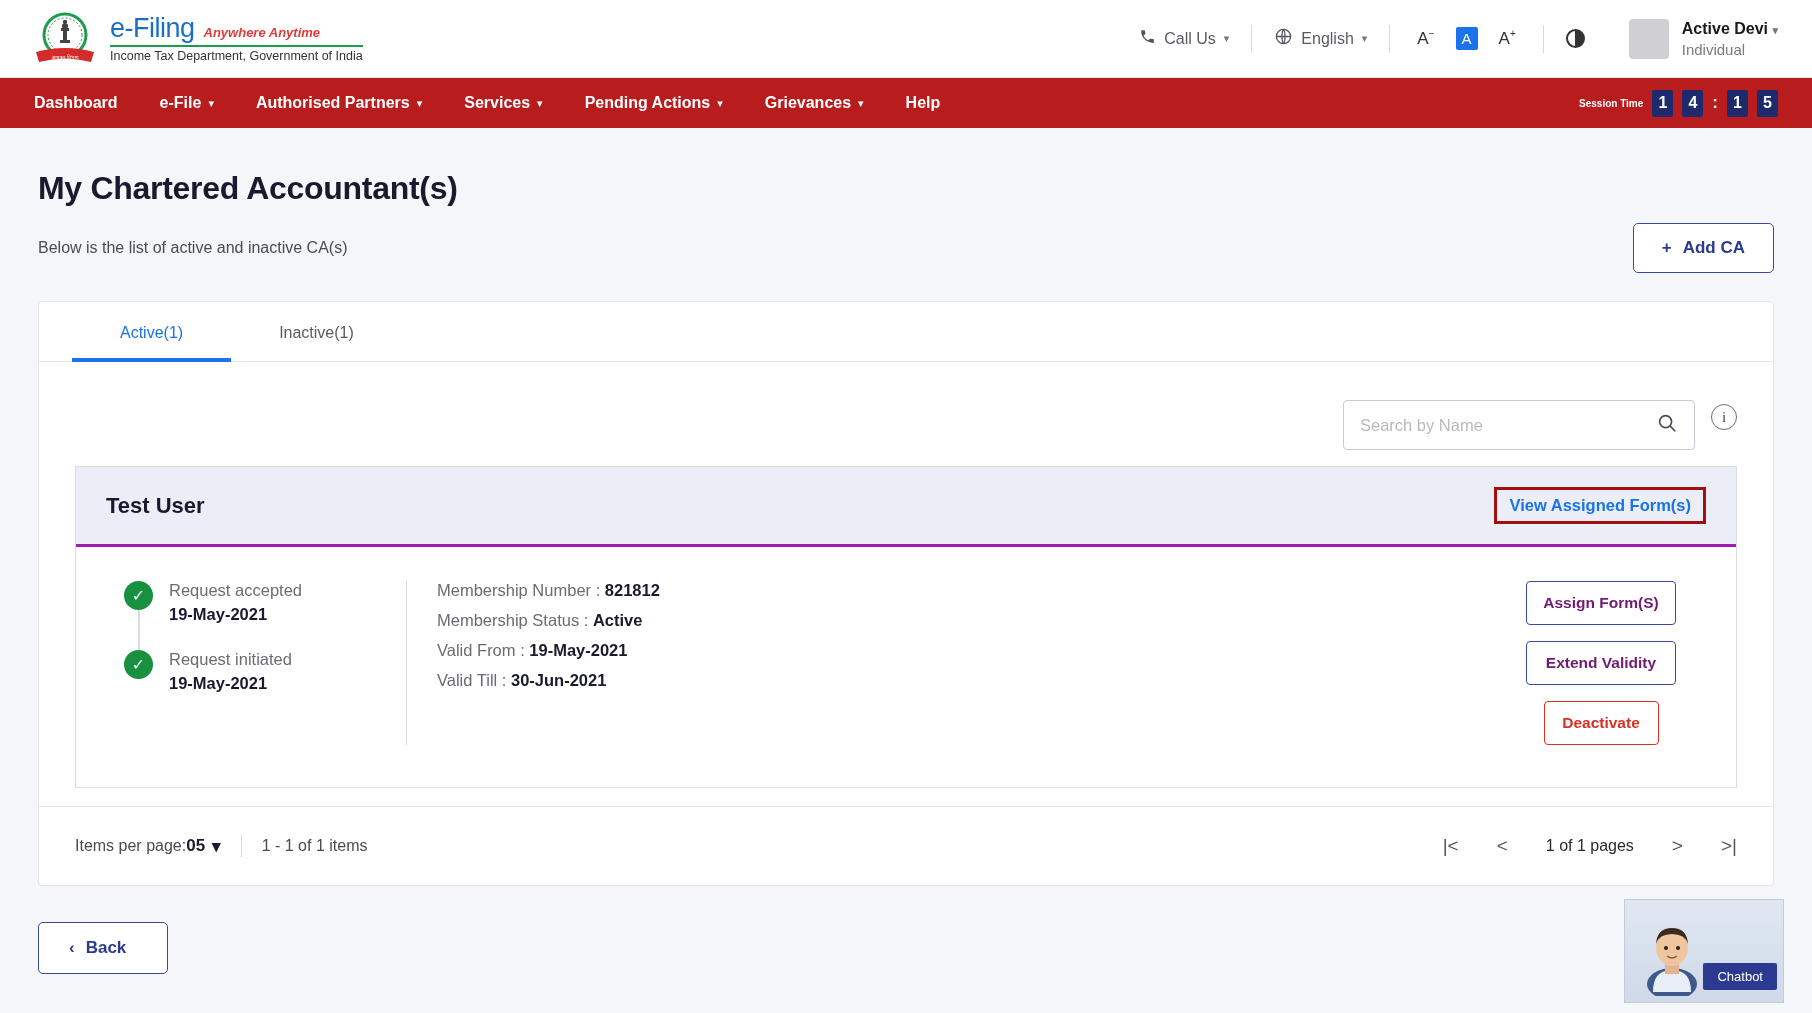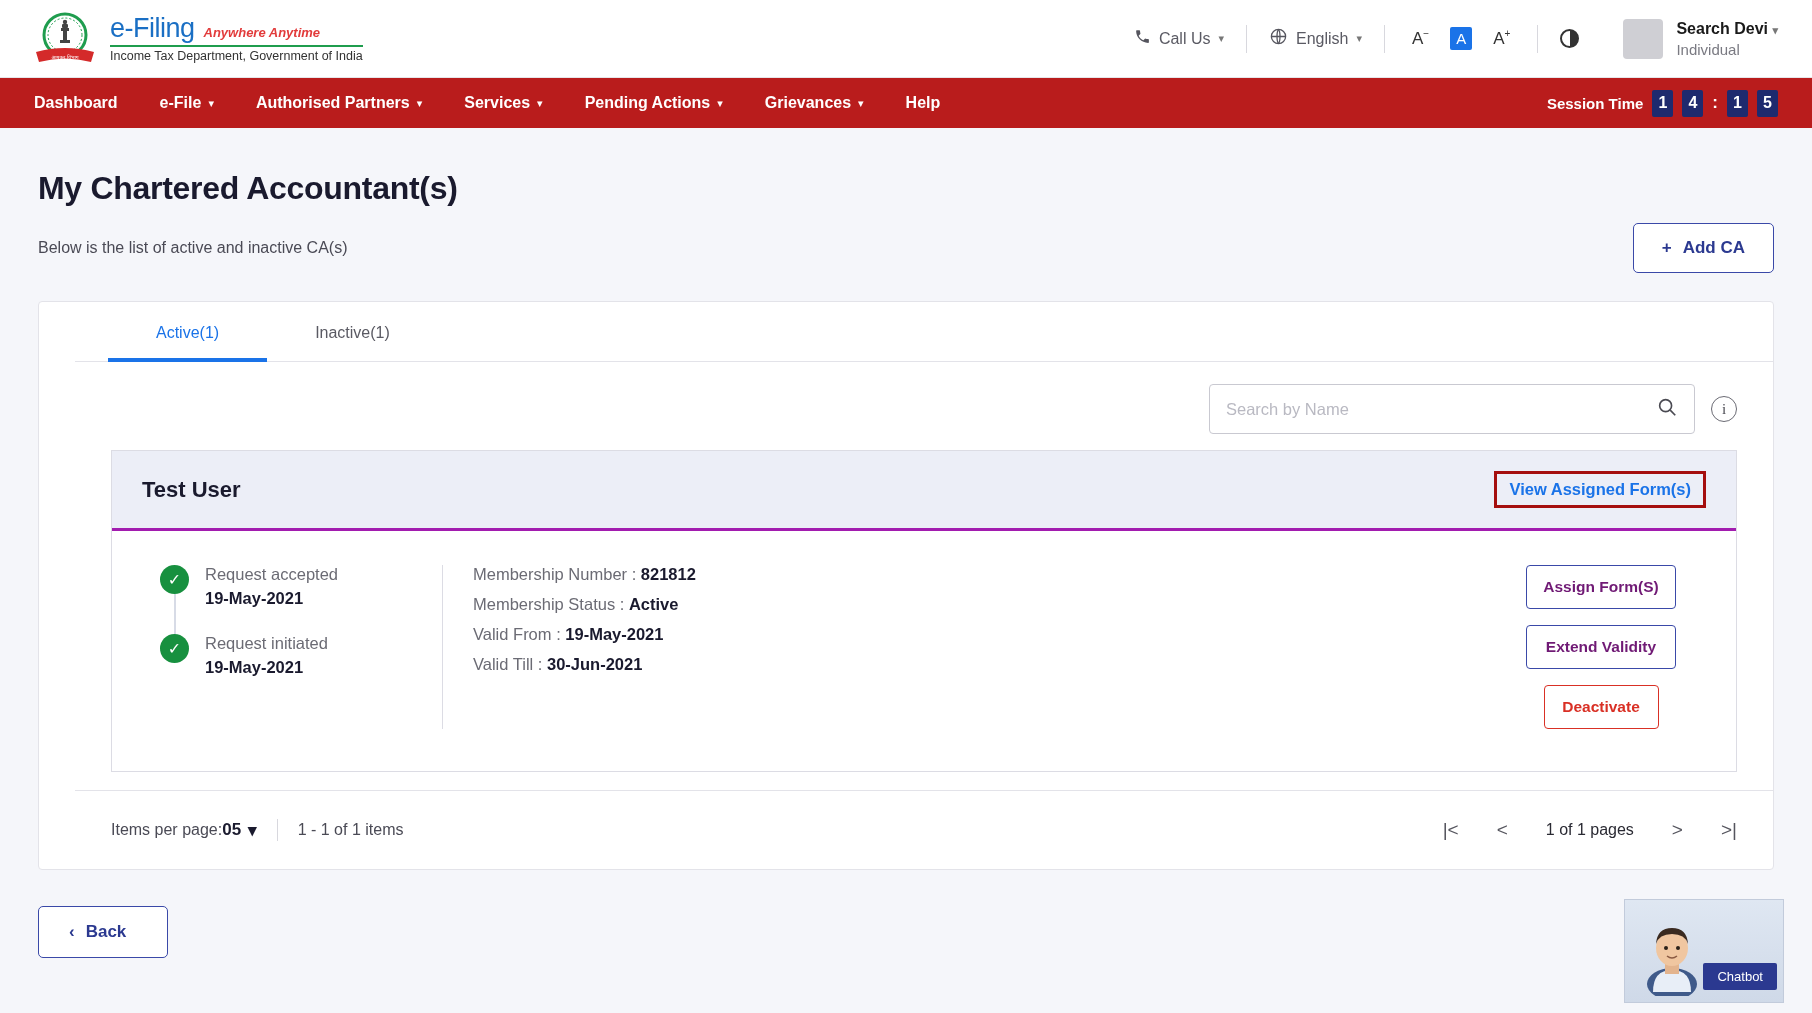--- a/index.html
+++ b/index.html
@@ -47,21 +47,21 @@
     height: 50px; background: #b91c1c;
     display: flex; align-items: center; padding: 0 34px;
   }
   .nav-item {
     color: #fff; font-size: 16px; font-weight: bold;
     margin-right: 42px; display: flex; align-items: center; gap: 7px;
     cursor: pointer;
   }
   .nav-caret { font-size: 11px; font-weight: normal; }
   .session { margin-left: auto; display: flex; align-items: center; gap: 9px; }
-  .session-label { color: #fff; font-size: 15px; font-weight: bold; }
+  .session-label { color: #fff; font-size: 10px; font-weight: bold; }
   .digit {
     background: #1e2a6e; color: #fff; font-weight: bold;
     width: 21px; height: 27px; display: flex; align-items: center; justify-content: center;
     font-size: 16px; border-radius: 2px;
   }
   .colon { color: #fff; font-weight: bold; font-size: 17px; }
 
   
   .page { padding: 42px 38px 0 38px; }
   .page-title { font-size: 32px; font-weight: bold; color: #1a1a2e; letter-spacing: -0.3px; }
@@ -71,33 +71,32 @@
     margin-left: auto; border: 1px solid #3a49a8; background: #fff;
     color: #2b3990; font-size: 17px; font-weight: 600;
     padding: 14px 28px; border-radius: 5px; cursor: pointer;
     display: flex; align-items: center; gap: 11px;
   }
 
   
   .card {
     margin-top: 28px; background: #fff; border: 1px solid #e3e3e9;
     border-radius: 4px;
-    padding-left: 36px;
   }
   .tabs { display: flex; padding: 0 33px; border-bottom: 1px solid #e3e3e9; }
   .tab {
     padding: 22px 48px 16px 48px; font-size: 16px; color: #5a5a63;
     cursor: pointer; border-bottom: 4px solid transparent; margin-bottom: -1px;
   }
   .tab.active { color: #1a73e8; border-bottom-color: #1a73e8; }
 
   .searchrow { display: flex; justify-content: flex-end; align-items: center; padding: 22px 36px 16px 36px; gap: 16px; }
   .search-box {
-    width: 486px; height: 50px; border: 1px solid #c9c9d1; border-radius: 4px;
-    display: flex; align-items: center; padding: 0 16px;
+    width: 352px; height: 50px; border: 1px solid #c9c9d1; border-radius: 4px;
+    display: flex; align-items: center; padding: 0 16px; margin-top: 16px;
   }
   .search-box input {
     flex: 1; border: none; outline: none; font-size: 16.5px; color: #333;
     font-family: "Liberation Sans", sans-serif; background: transparent;
   }
   .search-box input::placeholder { color: #b9b9c2; }
   .info-icon {
     width: 26px; height: 26px; border: 1.6px solid #6b6b74; border-radius: 50%;
     display: flex; align-items: center; justify-content: center;
     font-size: 15px; color: #4a4a52; font-family: "Liberation Serif", serif;
@@ -240,21 +239,21 @@
       <span class="fs-active">A</span>
       <span class="fs-btn"><span>A</span><sup>+</sup></span>
     </div>
     <div class="ht-sep"></div>
     <div class="ht-group">
       <span class="contrast"></span>
     </div>
     <div class="user-block">
       <div class="avatar"></div>
       <div>
-        <div class="user-name"><span>Search Devi</span> <span class="caret">▾</span></div>
+        <div class="user-name"><span>Active Devi</span> <span class="caret">▾</span></div>
         <div class="user-type">Individual</div>
       </div>
     </div>
   </div>
 </div>
 
 
 <div class="navbar">
   <div class="nav-item">
       <span>Dashboard</span>

